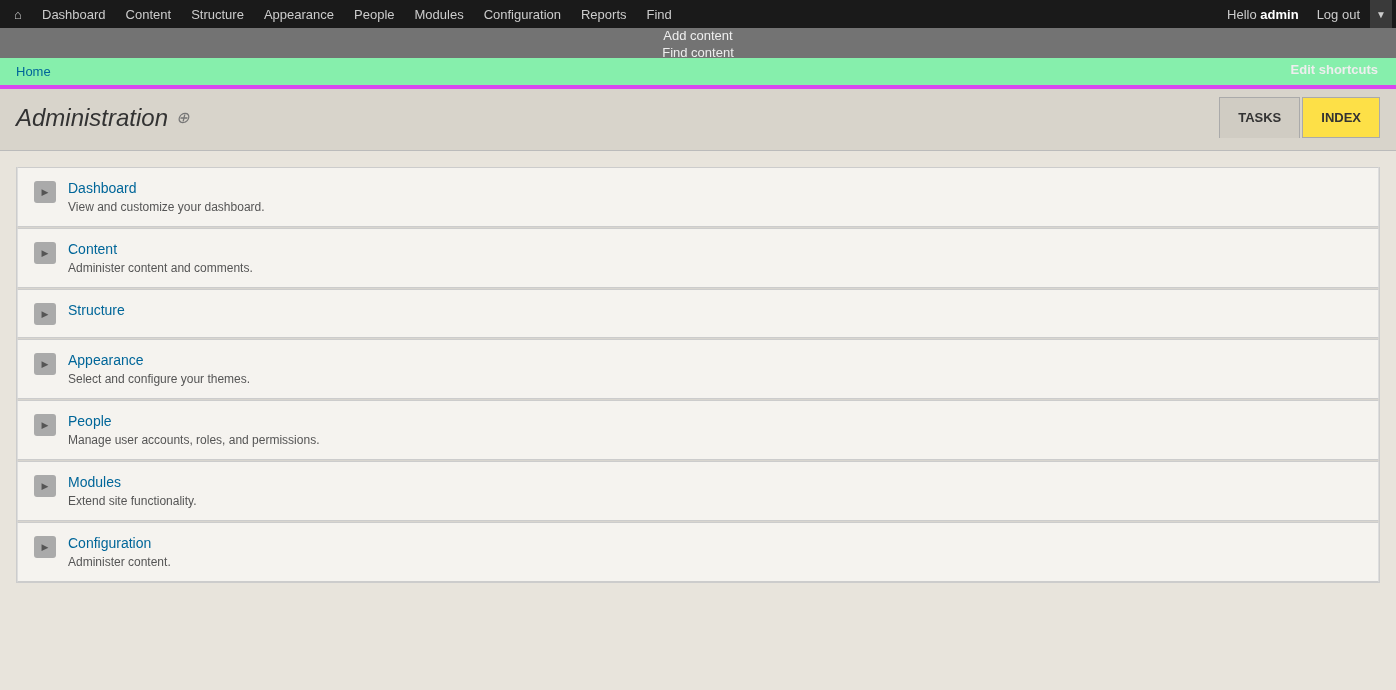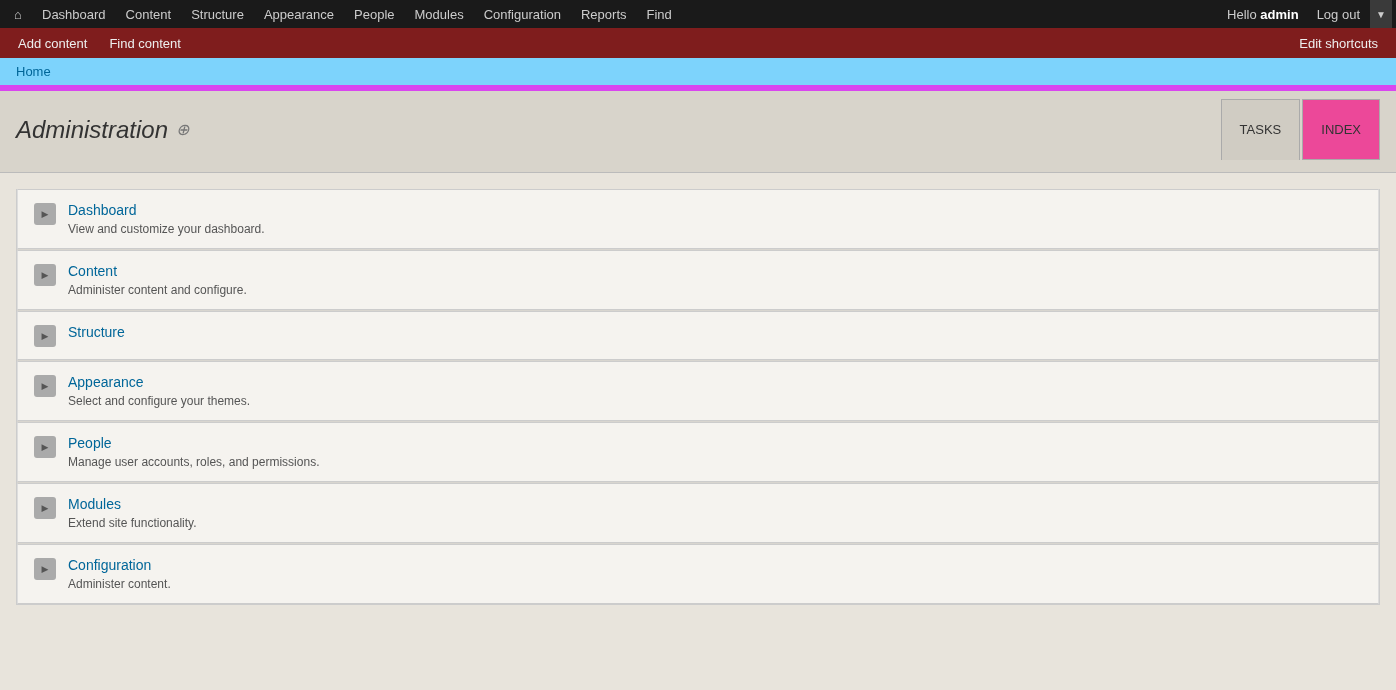--- a/index.html
+++ b/index.html
@@ -63,53 +63,55 @@
       height: 28px;
       display: flex;
       align-items: center;
       justify-content: center;
       cursor: pointer;
       font-size: 10px;
     }
 
     
     #second-nav {
-      background: #7f1d1d;
+      background: #737373;
       height: 30px;
       display: flex;
       align-items: center;
       padding: 0 8px;
       gap: 2px;
+      flex-direction: column;
     }
     .second-nav-item {
       color: #eee;
       padding: 0 10px;
       height: 30px;
       display: flex;
       align-items: center;
       cursor: pointer;
       font-size: 13px;
       white-space: nowrap;
     }
     .second-nav-right {
       margin-left: auto;
       color: #eee;
       padding: 0 10px;
       height: 30px;
       display: flex;
       align-items: center;
       cursor: pointer;
       font-size: 13px;
+      font-weight: bold;
     }
 
     
     #breadcrumb-bar {
-      background: #7dd3fc;
+      background: #86efac;
       padding: 6px 16px;
-      border-bottom: 6px solid #d946ef;
+      border-bottom: 4px solid #d946ef;
     }
     .breadcrumb-link {
       color: #006699;
       font-size: 13px;
       text-decoration: none;
       cursor: pointer;
     }
 
     
     #page-header {
@@ -132,34 +134,34 @@
     .page-title-icon {
       color: #777;
       font-size: 16px;
       cursor: pointer;
     }
     .page-tabs {
       display: flex;
       gap: 2px;
     }
     .page-tab {
-      padding: 22px 18px;
-      font-size: 13px;
-      font-weight: normal;
+      padding: 12px 18px;
+      font-size: 13px;
+      font-weight: bold;
       cursor: pointer;
       border: 1px solid #aaa;
       text-decoration: none;
     }
     .page-tab-active {
       background: #d0ccc3;
       color: #333;
       border-bottom: none;
     }
     .page-tab-inactive {
-      background: #ec4899;
+      background: #fde047;
       color: #333;
     }
 
     
     #main-content {
       padding: 16px;
     }
 
     
     .admin-item {
@@ -274,21 +276,21 @@
           <span class="admin-item-desc">View and customize your dashboard.</span>
         </div>
       </div>
     </div>
 
     <div class="admin-item-wrapper">
       <div class="admin-item">
         <button class="expand-btn"></button>
         <div class="admin-item-content">
           <a class="admin-item-title">Content</a>
-          <span class="admin-item-desc">Administer content and configure.</span>
+          <span class="admin-item-desc">Administer content and comments.</span>
         </div>
       </div>
     </div>
 
     <div class="admin-item-wrapper">
       <div class="admin-item">
         <button class="expand-btn"></button>
         <div class="admin-item-content">
           <a class="admin-item-title">Structure</a>
         </div>

